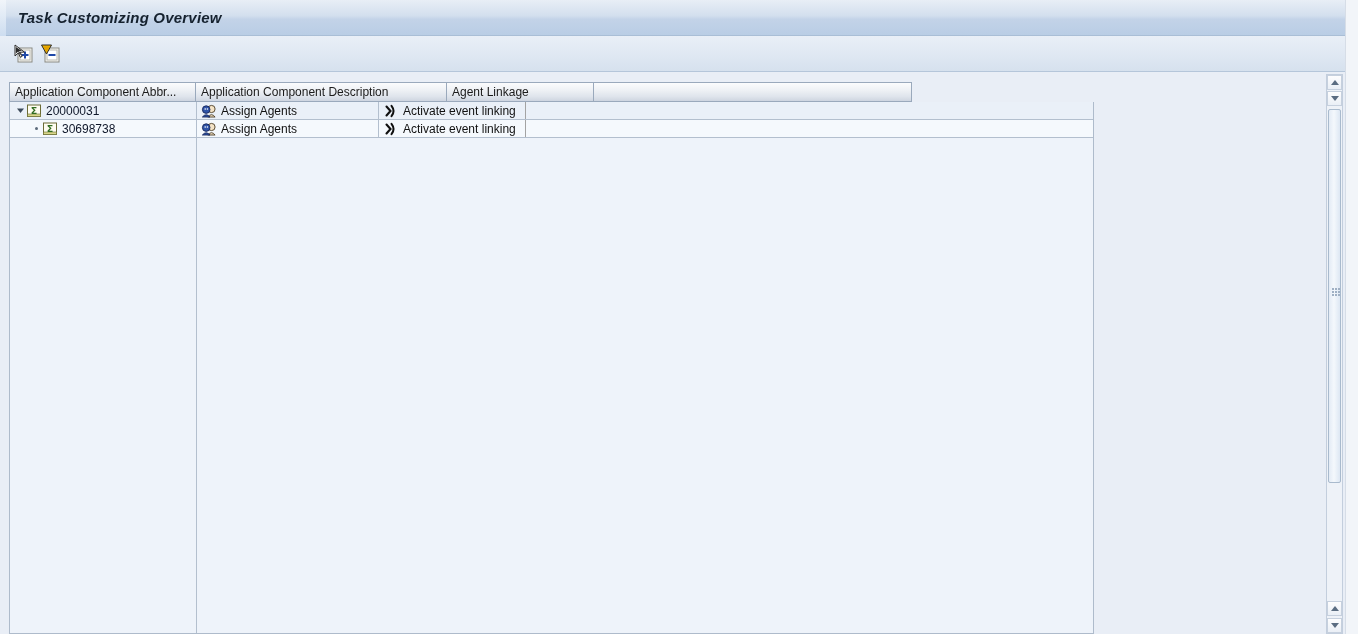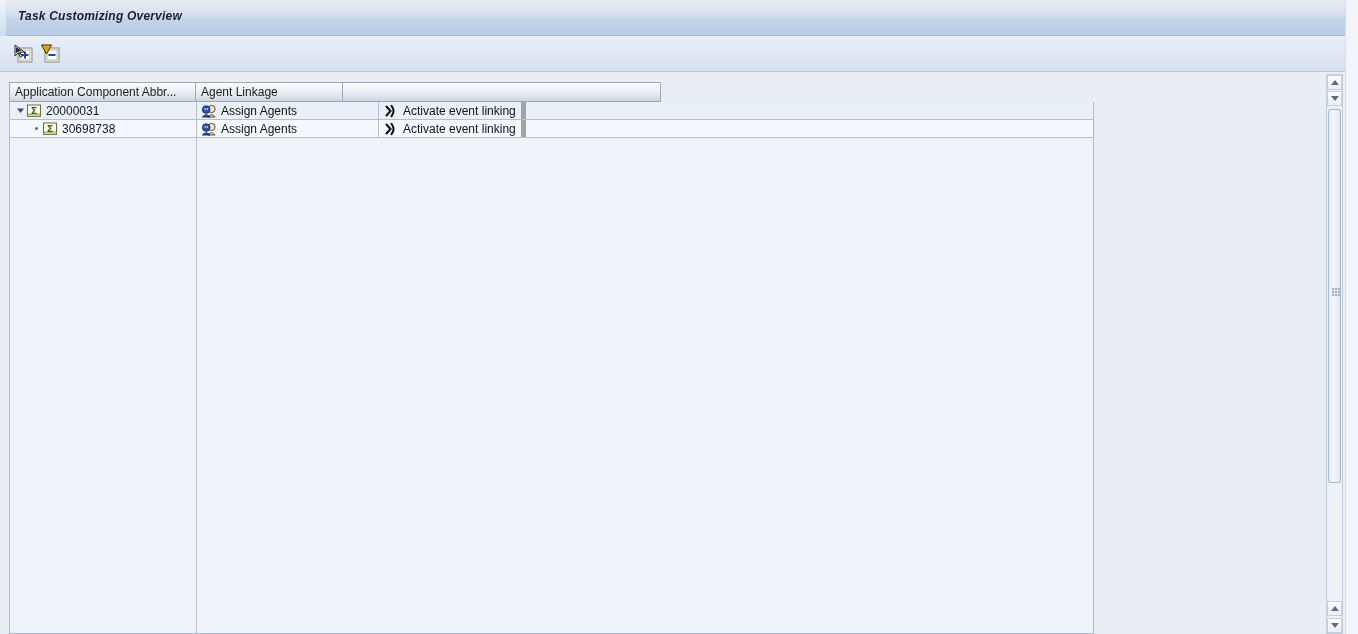--- a/index.html
+++ b/index.html
@@ -29,21 +29,21 @@
   .titlebar::before {
     content: "";
     position: absolute;
     left: 0; top: 0;
     width: 6px; height: 36px;
     background: linear-gradient(to bottom, #f1f5fa, #cdddf0);
   }
   .title-text {
     position: absolute;
     left: 18px; top: 9px;
-    font-size: 12px;
+    font-size: 15px;
     font-weight: bold;
     font-style: italic;
     color: #15212e;
     letter-spacing: .2px;
     white-space: nowrap;
   }
 
   
   .toolbar {
     position: absolute;
@@ -162,21 +162,21 @@
     align-items: center;
     font-size: 12px;
     color: #111;
     overflow: hidden;
     white-space: nowrap;
     padding-left: 4px;
   }
   .cell.c1 { width: 187px; border-right: 1px solid #b3bfce; }
   .cell.c2 { width: 251px; border-right: 1px solid #b3bfce; }
   .cell.c3 { width: 182px; border-right: 1px solid #b3bfce; }
-  .cell.c4 { width: 147px; border-right: 5px solid #a3a3a3; }
+  .cell.c4 { width: 147px; border-right: 1px solid #a3a3a3; }
   .cell.c5 { width: 318px; }
 
   .twisty {
     width: 12px; height: 12px;
     flex: 0 0 12px;
     display: flex;
     align-items: center;
     justify-content: center;
     cursor: pointer;
   }
@@ -291,20 +291,21 @@
 
   <div class="watermark">© www.tutorialkart.com</div>
 </div>
 
 <div class="workarea">
 
   <div class="tree">
 
     <div class="tree-header">
       <div class="th c1">Application Component Abbr...</div>
+      <div class="th c2">Application Component Description</div>
       <div class="th c4">Agent Linkage</div>
       <div class="th c5"></div>
     </div>
 
     <div class="tree-body">
 
       <div class="colline l1"></div>
 
       <div class="row r-odd">
         <div class="cell c1">

